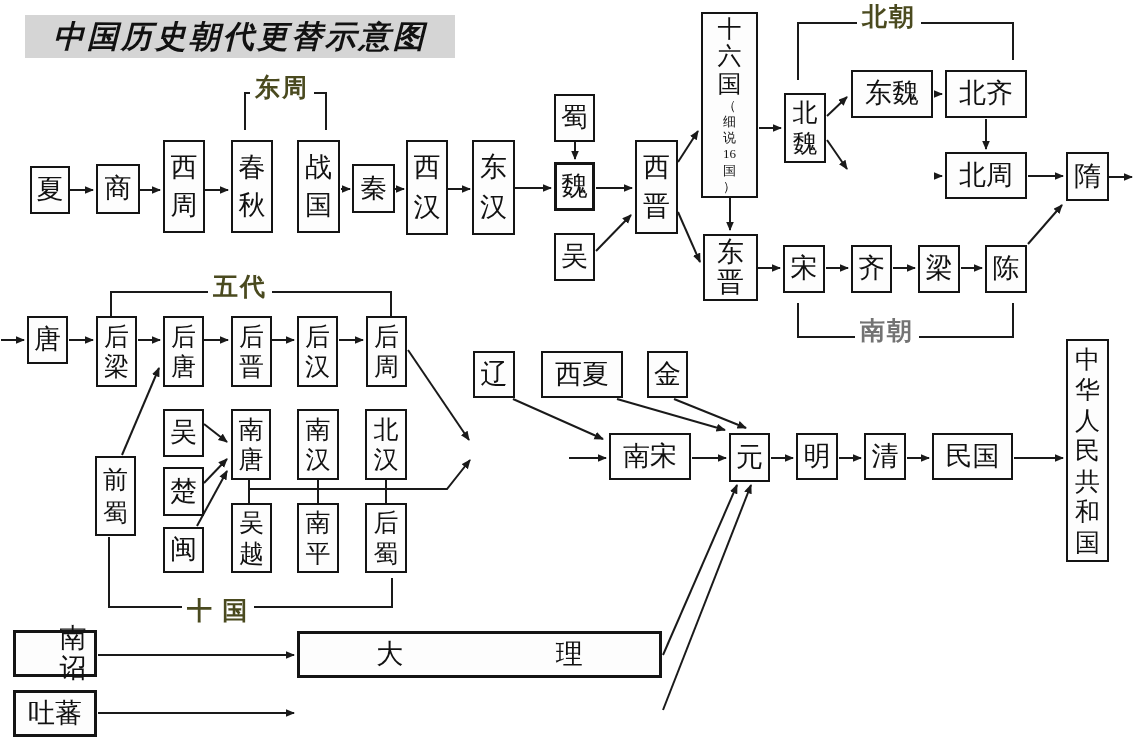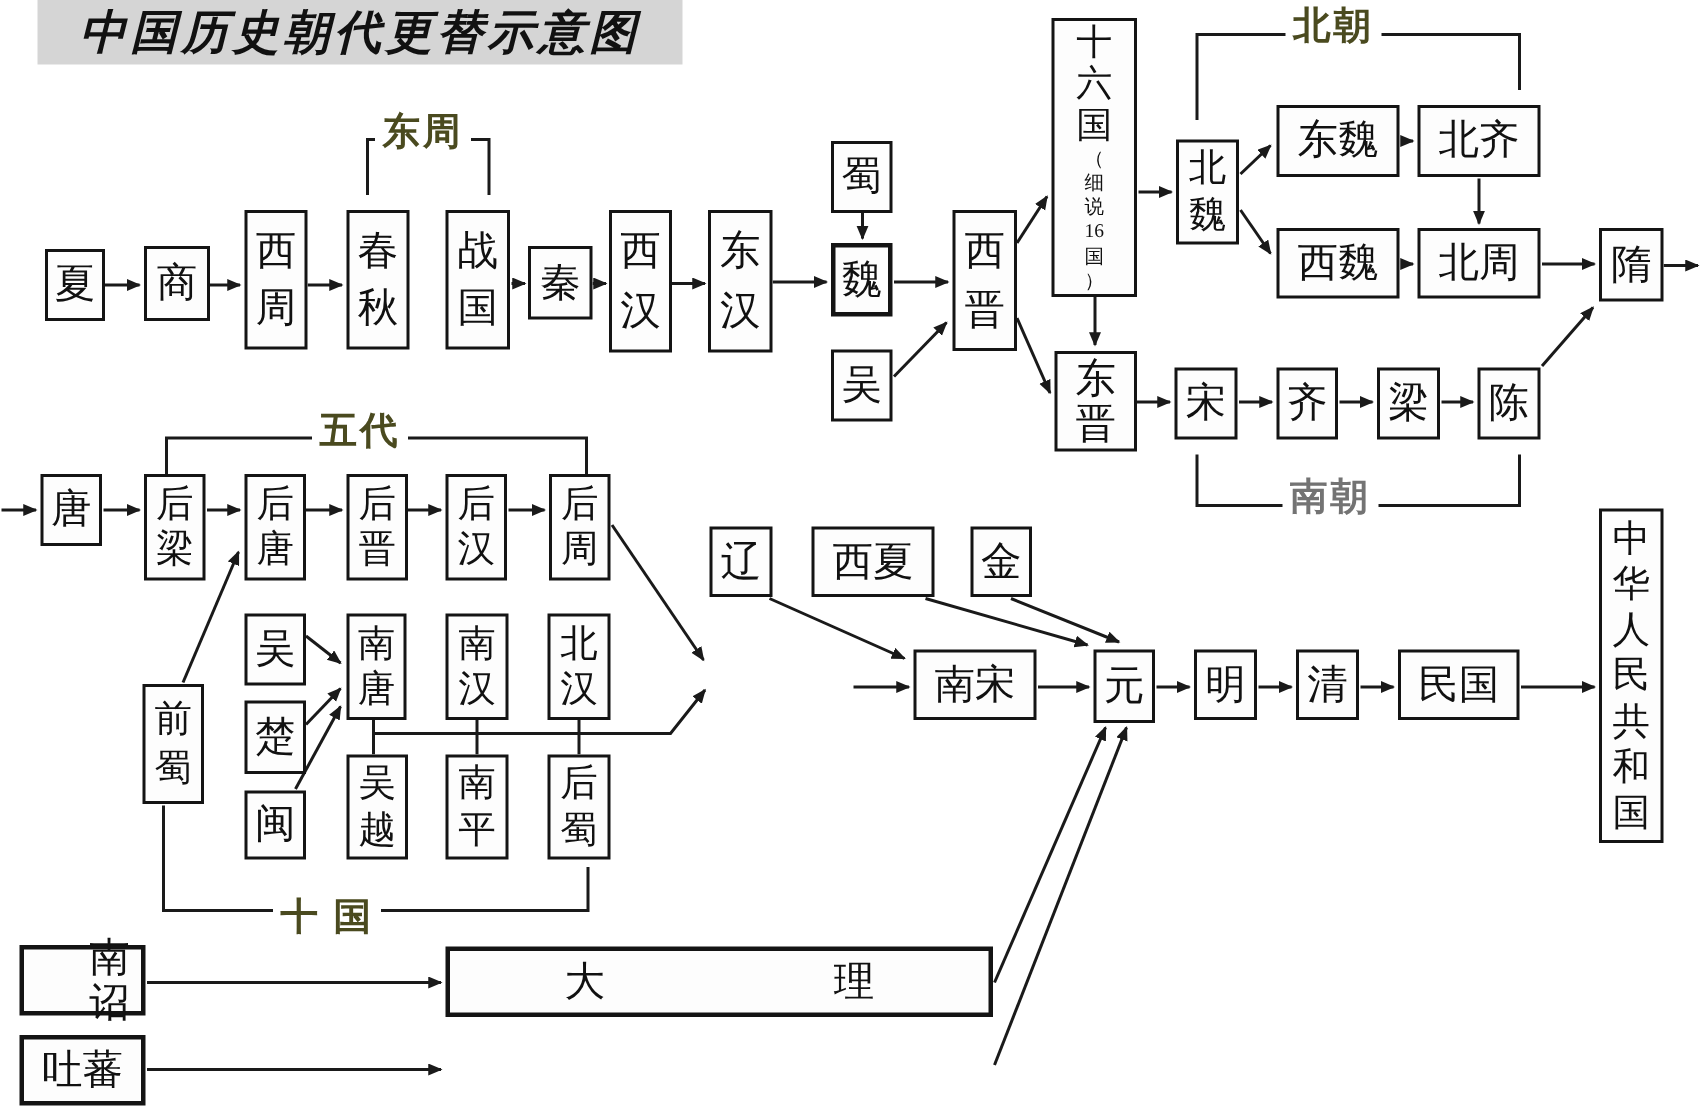--- a/index.html
+++ b/index.html
@@ -1,21 +1,21 @@
 <!DOCTYPE html>
 <html><head>
 <meta charset="utf-8">
 <style>
   html,body{margin:0;padding:0;background:#ffffff;}
   .stage{
     position:relative;width:1136px;height:739px;background:#ffffff;overflow:hidden;
     font-family:"Liberation Serif","DejaVu Serif",serif;
   }
   .title{
-    position:absolute;left:25px;top:0;width:430px;height:43px;
+    position:absolute;left:25px;top:15px;width:430px;height:43px;
     display:flex;align-items:center;justify-content:center;
     font-size:31px;font-weight:bold;font-style:italic;letter-spacing:3px;
     color:#111;z-index:3;
   }
   svg.edges{position:absolute;left:0;top:0;width:1136px;height:739px;z-index:1;}
   .edge{fill:none;stroke:#1a1a1a;stroke-width:2;}
   .node{
     position:absolute;box-sizing:border-box;border:2px solid #141414;background:#fdfdfd;
     display:flex;align-items:center;justify-content:center;
     font-size:27px;color:#111;line-height:1.1;text-align:center;z-index:2;
@@ -160,23 +160,20 @@
     <div class="node v" style="left: 784px; top: 93px; width: 42px; height: 70px; font-size: 25px;">
       <span>北</span>
       <span>魏</span>
     </div>
     <div class="node" style="left: 945px; top: 70px; width: 82px; height: 48px;">
       <span>北齐</span>
     </div>
     <div class="node" style="left: 851px; top: 70px; width: 82px; height: 48px;">
       <span>东魏</span>
     </div>
-    <div class="node" style="left: 851px; top: 152px; width: 82px; height: 47px;">
-      <span>西魏</span>
-    </div>
     <div class="node" style="left: 945px; top: 152px; width: 82px; height: 47px;">
       <span>北周</span>
     </div>
     <div class="node" style="left: 1066px; top: 152px; width: 43px; height: 49px;">
       <span>隋</span>
     </div>
     <div class="node" style="left: 783px; top: 245px; width: 42px; height: 48px;">
       <span>宋</span>
     </div>
     <div class="node" style="left: 851px; top: 245px; width: 41px; height: 48px;">

